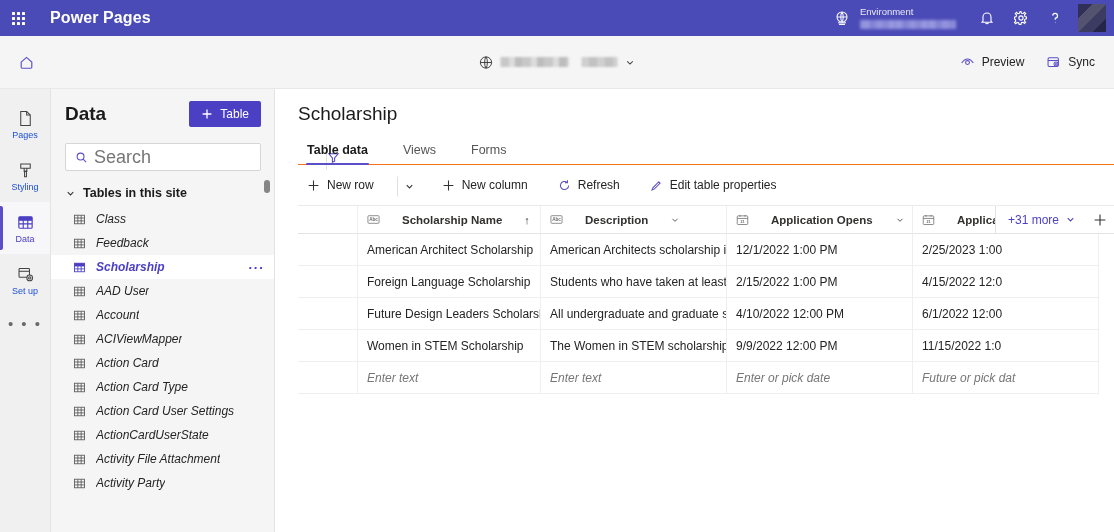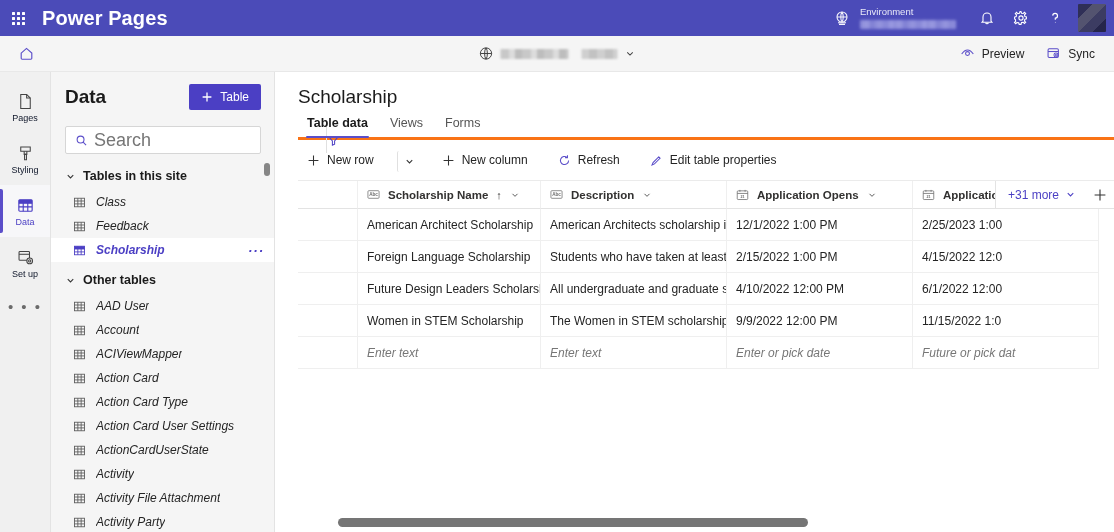--- a/index.html
+++ b/index.html
@@ -21,21 +21,21 @@
     width: 36px; height: 36px;
     display: flex; align-items: center; justify-content: center;
     cursor: pointer;
   }
   .waffle-grid {
     display: grid; grid-template-columns: repeat(3, 3px);
     grid-template-rows: repeat(3, 3px); gap: 2px;
   }
   .waffle-grid i { background: #fff; width: 3px; height: 3px; border-radius: 0.5px; display:block; }
   .app-title {
-    font-size: 20px; font-weight: bold; margin-left: 6px;
+    font-size: 16px; font-weight: bold; margin-left: 14px;
     letter-spacing: .1px;
   }
   .appbar-right {
     position: absolute; right: 0; top: 0; height: 36px;
     display: flex; align-items: center;
   }
   .env-block { display: flex; align-items: center; margin-right: 14px; }
   .env-icon { margin-right: 10px; opacity: .95; }
   .env-text { display: flex; flex-direction: column; line-height: 1.15; }
   .env-label { font-size: 9.5px; color: #e8e8f7; }
@@ -51,21 +51,21 @@
   }
   .avatar-pix {
     width: 28px; height: 28px; margin: 0 8px 0 6px; border-radius: 1px;
     background:
       linear-gradient(135deg, #2f2f57 0 25%, #53536f 25% 50%, #3c3c62 50% 75%, #25254a 75% 100%);
     filter: blur(0.7px);
   }
 
   
   .cmdbar {
-    height: 36px; background: #f5f5f5; border-bottom: 1px solid #e8e8e8;
+    height: 53px; background: #f5f5f5; border-bottom: 1px solid #e8e8e8;
     display: flex; align-items: center; position: relative;
   }
   .home-btn {
     width: 52px; height: 36px; display: flex; align-items: center; justify-content: center;
     cursor: pointer;
   }
   .site-picker {
     position: absolute; left: 50%; transform: translateX(-50%);
     display: flex; align-items: center; gap: 7px; cursor: pointer;
     height: 26px; padding: 0 4px;
@@ -92,21 +92,21 @@
   .body-wrap { display: flex; height: 460px; }
 
   
   .rail {
     width: 51px; background: #f0f0f0; border-right: 1px solid #e3e3e3;
     padding-top: 9px; flex-shrink: 0;
   }
   .rail-item {
     height: 52px; display: flex; flex-direction: column;
     align-items: center; justify-content: center; gap: 3px;
-    cursor: pointer; position: relative; color: #0f172a;
+    cursor: pointer; position: relative; color: #1d4ed8;
   }
   .rail-item .rail-label { font-size: 9px; line-height: 1; }
   .rail-item.active { background: #f7f7f9; color: #4b3fc4; }
   .rail-item.active::before {
     content: ""; position: absolute; left: 0; top: 4px; bottom: 4px;
     width: 3px; background: #5b4ec9; border-radius: 0 2px 2px 0;
   }
   .rail-more {
     height: 34px; display: flex; align-items: center; justify-content: center;
     color: #6b6b6b; font-size: 15px; letter-spacing: 2px; cursor: pointer;
@@ -165,21 +165,21 @@
   }
   .dp-scroll-thumb {
     position: absolute; right: 4px; top: 0px; width: 6px; height: 13px;
     background: #868686; border-radius: 3px; cursor: pointer;
   }
 
   
   .main { flex: 1; background: #fff; display: flex; flex-direction: column; min-width: 0; }
   .main-head { padding: 14px 0 0 23px; }
   .page-title { font-size: 19px; color: #1b1b1b; font-weight: normal; }
-  .tabs { display: flex; gap: 4px; margin-top: 1px; border-bottom: 3px solid #f97316; }
+  .tabs { display: flex; gap: 17px; margin-top: 11px; border-bottom: 1px solid #f97316; }
   .tab {
     padding: 7px 9px 7px 9px; font-size: 12.5px; color: #555; cursor: pointer;
     position: relative;
   }
   .tab.active { color: #1b1b1b; font-weight: bold; }
   .tab.active::after {
     content: ""; position: absolute; left: 8px; right: 8px; bottom: -1px;
     height: 2px; background: #5b4ec9; border-radius: 1px;
   }
   .toolbar {
@@ -201,21 +201,21 @@
   .grid-row { display: flex; height: 32px; align-items: stretch; }
   .grid-head { height: 28px; }
   .cell {
     display: flex; align-items: center; padding: 0 9px;
     font-size: 12px; color: #242424;
     border-right: 1px solid #efefef; border-bottom: 1px solid #efefef;
     white-space: nowrap; overflow: hidden;
   }
   .grid-head .cell {
     font-size: 11.5px; font-weight: bold; color: #323130;
-    border-bottom: 1px solid #e3e3e3; gap: 8px; cursor: pointer;
+    border-bottom: 1px solid #e3e3e3; gap: 22px; cursor: pointer;
   }
   .c-gutter { width: 60px; border-right: 1px solid #efefef; border-bottom: 1px solid #efefef; }
   .grid-head .c-gutter { border-bottom: 1px solid #e3e3e3; }
   .c-name { width: 183px; }
   .c-desc { width: 186px; }
   .c-open { width: 186px; }
   .c-deadline { width: 186px; }
   .placeholder-cell { color: #767676; font-style: italic; }
   .more-chip {
     position: absolute; right: 28px; top: 0; height: 28px;
@@ -468,28 +468,20 @@
           <svg width="13" height="13" viewBox="0 0 14 14" fill="none" stroke="#4b3fc4" stroke-width=".95">
             <rect x="1.6" y="2.4" width="10.8" height="9.2"></rect>
               <path d="M1.6 5.4h10.8M1.6 8.5h10.8M5.2 2.4v9.2M8.8 2.4v9.2"></path>
             <rect x="1.6" y="2.4" width="10.8" height="3" fill="#4b3fc4" stroke="none"></rect>
           </svg>
         </span>
         <span class="tname">Scholarship</span>
         <span class="tbl-ellipsis">···</span>
       </div>
 
-      <div class="group-head" style="padding-top:11px;">
-        <span>
-          <svg width="11" height="11" viewBox="0 0 12 12" fill="none" stroke="#333" stroke-width="1.15">
-            <path d="M3 4.6L6 7.6l3-3"></path>
-          </svg>
-        </span>
-        <span>Other tables</span>
-      </div>
 
       <div id="other-tables">
           <div class="tbl-item">
             <span>
   <svg width="13" height="13" viewBox="0 0 14 14" fill="none" stroke="#5c5c5c" stroke-width=".95">
     <rect x="1.6" y="2.4" width="10.8" height="9.2"></rect>
     <path d="M1.6 5.4h10.8M1.6 8.5h10.8M5.2 2.4v9.2M8.8 2.4v9.2"></path>
   </svg>
             </span>
             <span class="tname">AAD User</span>
@@ -540,29 +532,20 @@
             <span class="tname">Action Card User Settings</span>
           </div>
           <div class="tbl-item">
             <span>
   <svg width="13" height="13" viewBox="0 0 14 14" fill="none" stroke="#5c5c5c" stroke-width=".95">
     <rect x="1.6" y="2.4" width="10.8" height="9.2"></rect>
     <path d="M1.6 5.4h10.8M1.6 8.5h10.8M5.2 2.4v9.2M8.8 2.4v9.2"></path>
   </svg>
             </span>
             <span class="tname">ActionCardUserState</span>
-          </div>
-          <div class="tbl-item">
-            <span>
-  <svg width="13" height="13" viewBox="0 0 14 14" fill="none" stroke="#5c5c5c" stroke-width=".95">
-    <rect x="1.6" y="2.4" width="10.8" height="9.2"></rect>
-    <path d="M1.6 5.4h10.8M1.6 8.5h10.8M5.2 2.4v9.2M8.8 2.4v9.2"></path>
-  </svg>
-            </span>
-            <span class="tname">Activity</span>
           </div>
           <div class="tbl-item">
             <span>
   <svg width="13" height="13" viewBox="0 0 14 14" fill="none" stroke="#5c5c5c" stroke-width=".95">
     <rect x="1.6" y="2.4" width="10.8" height="9.2"></rect>
     <path d="M1.6 5.4h10.8M1.6 8.5h10.8M5.2 2.4v9.2M8.8 2.4v9.2"></path>
   </svg>
             </span>
             <span class="tname">Activity File Attachment</span>
           </div>

